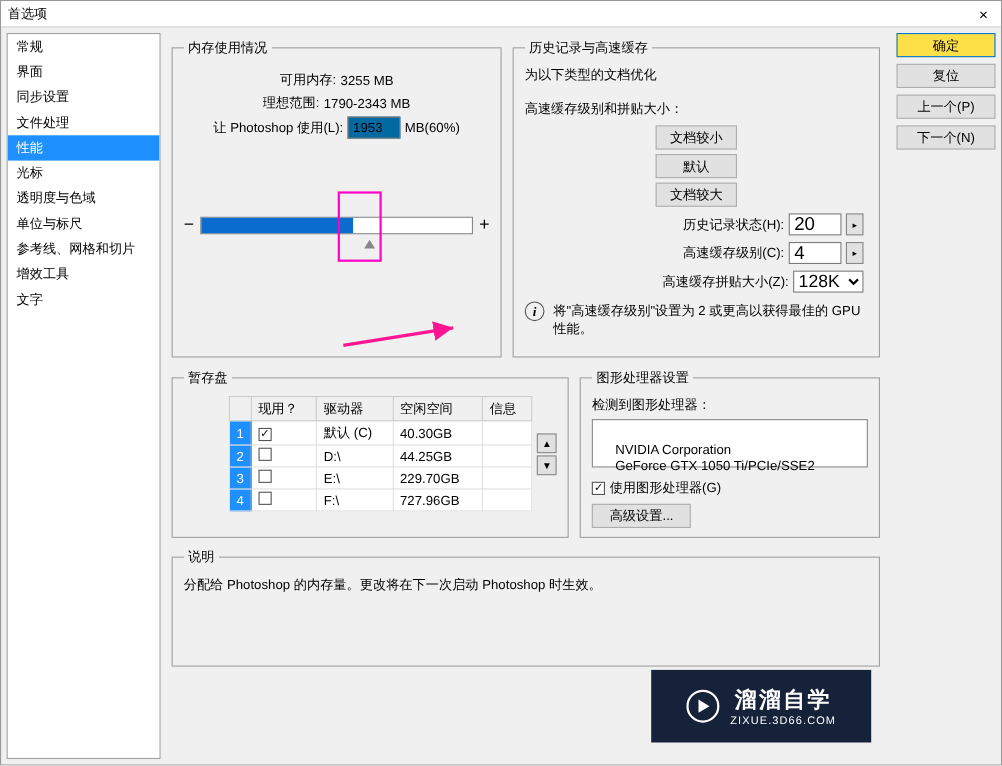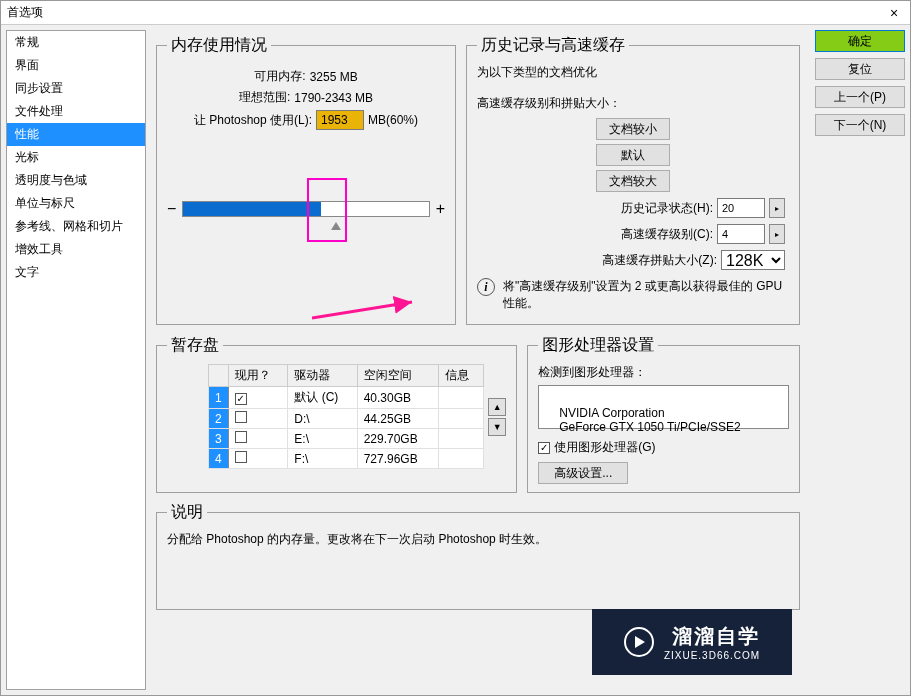--- a/index.html
+++ b/index.html
@@ -65,21 +65,21 @@
     display:flex;
     flex-direction:column;
     gap:6px;
   }
   fieldset {
     border: 1px solid #a0a0a0;
     margin: 5px;
     padding: 8px 10px;
     position: relative;
   }
-  legend { padding: 0 4px; font-size:16px; }
+  legend { padding: 0 4px; font-size:12px; }
   .row-top {
     display: flex;
   }
   .memory-box {
     width: 300px;
     height: 290px;
   }
   .history-box {
     flex: 1;
   }
@@ -90,29 +90,29 @@
     line-height:20px;
     background:#e1e1e1;
     border:1px solid #adadad;
     text-align:center;
     font-size:12px;
     padding:0 8px;
     cursor:pointer;
   }
   .btn-primary {
     border:1px solid #0078d7;
-    background:#84cc16;
+    background:#fde047;
     color:#000;
     font-family:Liberation Serif, serif;
   }
   .input-small {
     width:48px;
     height:20px;
     border:1px solid #7a7a7a;
-    background:#eab308;
+    background:#0369a1;
     text-align:left;
     padding:0 4px;
     font-size:12px;
   }
   .label-row {
     display:flex;
     align-items:center;
     gap:4px;
     margin:4px 0;
     justify-content:center;
@@ -159,21 +159,21 @@
     justify-content:flex-end;
     gap:4px;
     margin:6px 0;
     padding-right:4px;
   }
   .spin-input {
     width:48px;
     height:20px;
     border:1px solid #7a7a7a;
     padding:0 4px;
-    font-size:11px;
+    font-size:17px;
     background:#fff;
   }
   .spin-btn {
     width:16px;height:20px;
     border:1px solid #888;
     background:#e1e1e1;
     display:flex;align-items:center;justify-content:center;
     font-size:8px;
     cursor:pointer;
   }
@@ -258,21 +258,21 @@
     width:30px;height:30px;border:2px solid #fff;border-radius:50%;
     display:flex;align-items:center;justify-content:center;
   }
   .watermark .play::after {
     content:"";
     border-left:10px solid #fff;
     border-top:6px solid transparent;
     border-bottom:6px solid transparent;
     margin-left:3px;
   }
-  .watermark .txt { text-align:right; }
+  .watermark .txt { text-align:center; }
   .watermark .big { font-size:20px; font-weight:bold; letter-spacing:2px;}
   .watermark .small { font-size:10px; letter-spacing:1px;}
   .btn-stack {
     display:flex;flex-direction:column;align-items:center;gap:4px;margin:6px 0;justify-content:flex-end;
   }
 </style>
 </head>
 <body>
 
 <div class="window">

